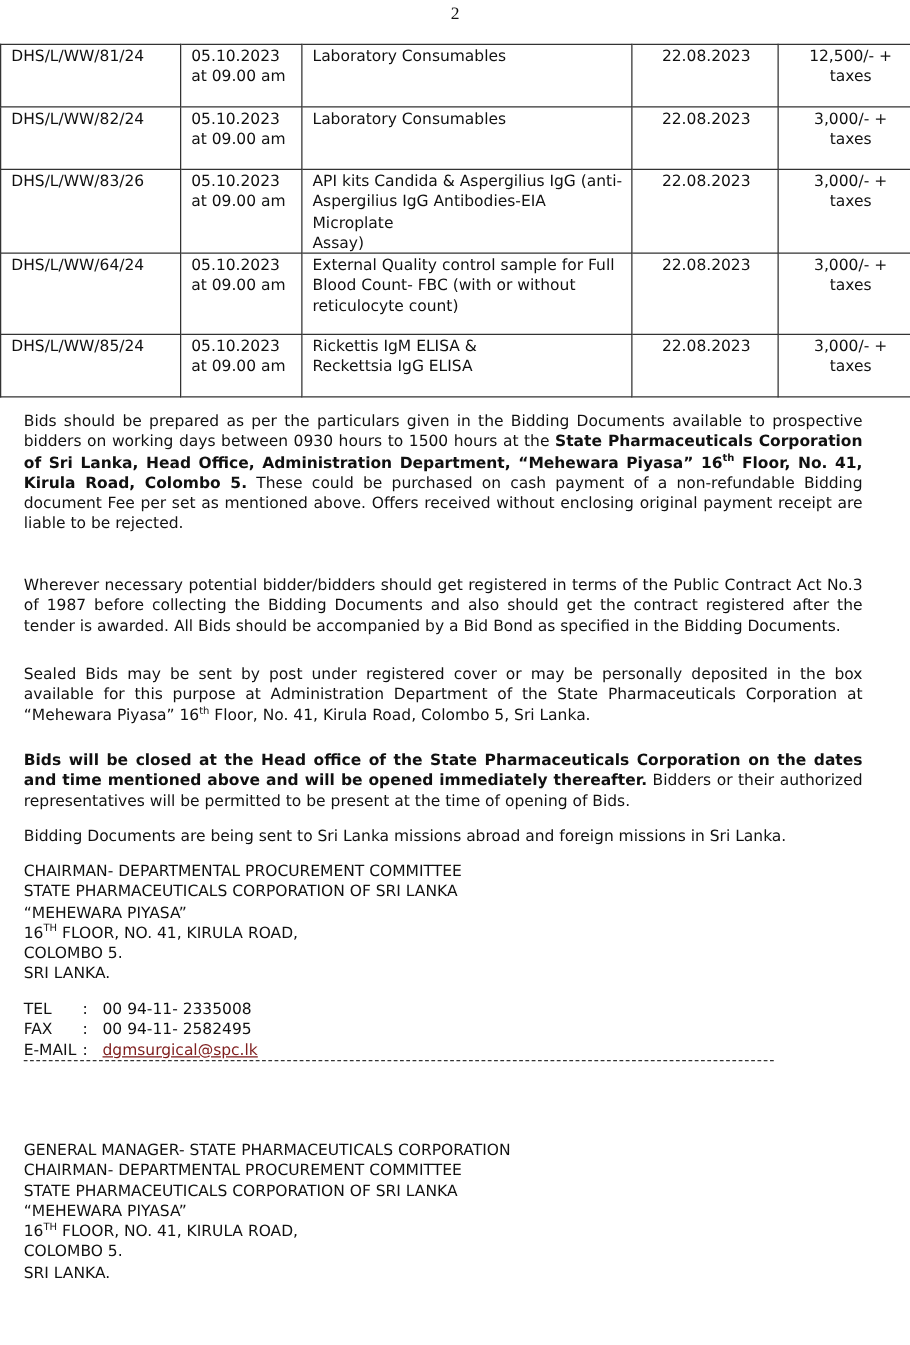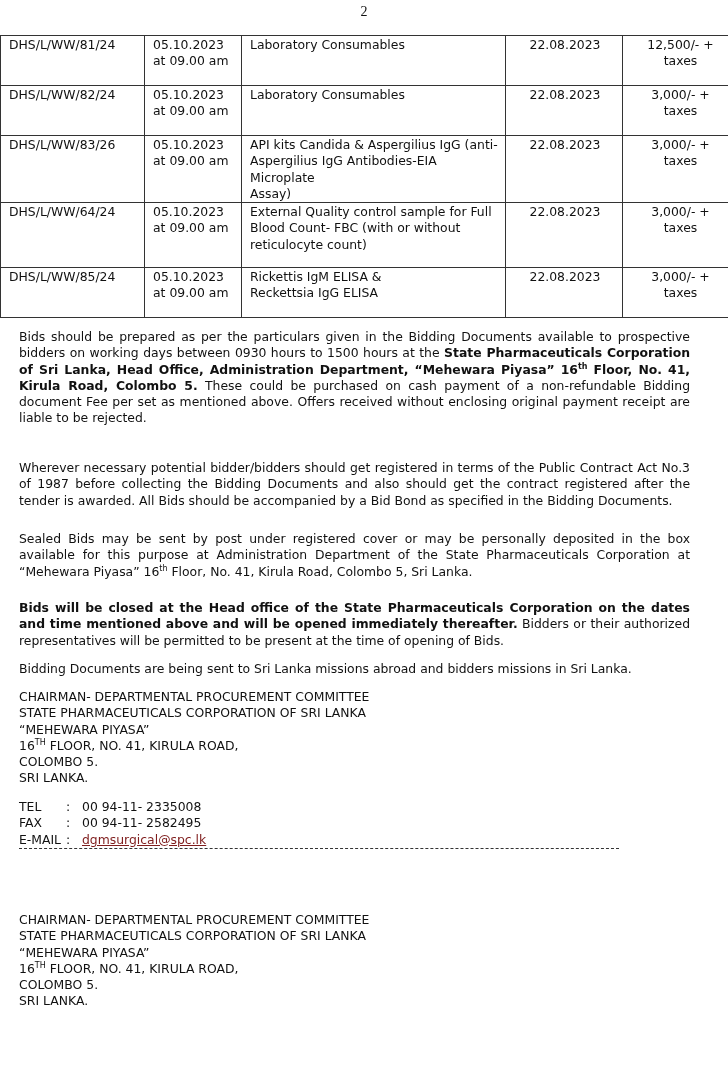--- a/index.html
+++ b/index.html
@@ -145,21 +145,21 @@
 <div class="para" style="top:460px;">Wherever necessary potential bidder/bidders should get registered in terms of the Public Contract Act No.3 of 1987 before collecting the Bidding Documents and also should get the contract registered after the tender is awarded.  All Bids should be accompanied by a Bid Bond as specified in the Bidding Documents.</div>
 
 <div class="para" style="top:531px;">
   <span>Sealed Bids may be sent by post under registered cover or may be personally deposited in the box available for this purpose at Administration Department of the State Pharmaceuticals Corporation at “Mehewara Piyasa” 16</span><sup>th</sup><span> Floor, No. 41, Kirula Road, Colombo 5, Sri Lanka.</span>
 </div>
 
 <div class="para" style="top:600px;">
   <b>Bids will be closed at the Head office of the State Pharmaceuticals Corporation on the dates and time mentioned above and will be opened immediately thereafter.</b><span> Bidders or their authorized representatives will be permitted to be present at the time of opening of Bids.</span>
 </div>
 
-<div class="para" style="top:661px;">Bidding Documents are being sent to Sri Lanka missions abroad and bidders missions in Sri Lanka.</div>
+<div class="para" style="top:661px;">Bidding Documents are being sent to Sri Lanka missions abroad and foreign missions in Sri Lanka.</div>
 
 <div class="block" style="top:689px;">
   <div>CHAIRMAN- DEPARTMENTAL PROCUREMENT COMMITTEE</div>
   <div>STATE PHARMACEUTICALS CORPORATION OF SRI LANKA</div>
   <div>“MEHEWARA PIYASA”</div>
   <div><span>16</span><sup>TH</sup><span> FLOOR, NO. 41, KIRULA ROAD,</span></div>
   <div>COLOMBO 5.</div>
   <div>SRI LANKA.</div>
 </div>
 
@@ -177,19 +177,20 @@
   <div class="contact-row">
     <span class="contact-label">E-MAIL</span>
     <span class="contact-sep">:</span>
     <a class="email" href="mailto:dgmsurgical@spc.lk">dgmsurgical@spc.lk</a>
   </div>
 </div>
 
 <div class="dashes"></div>
 
 <div class="block" style="top:912px;">
+  <div>GENERAL MANAGER- STATE PHARMACEUTICALS CORPORATION</div>
   <div>CHAIRMAN- DEPARTMENTAL PROCUREMENT COMMITTEE</div>
   <div>STATE PHARMACEUTICALS CORPORATION OF SRI LANKA</div>
   <div>“MEHEWARA PIYASA”</div>
   <div><span>16</span><sup>TH</sup><span> FLOOR, NO. 41, KIRULA ROAD,</span></div>
   <div>COLOMBO 5.</div>
   <div>SRI LANKA.</div>
 </div>
 
 </body></html>

